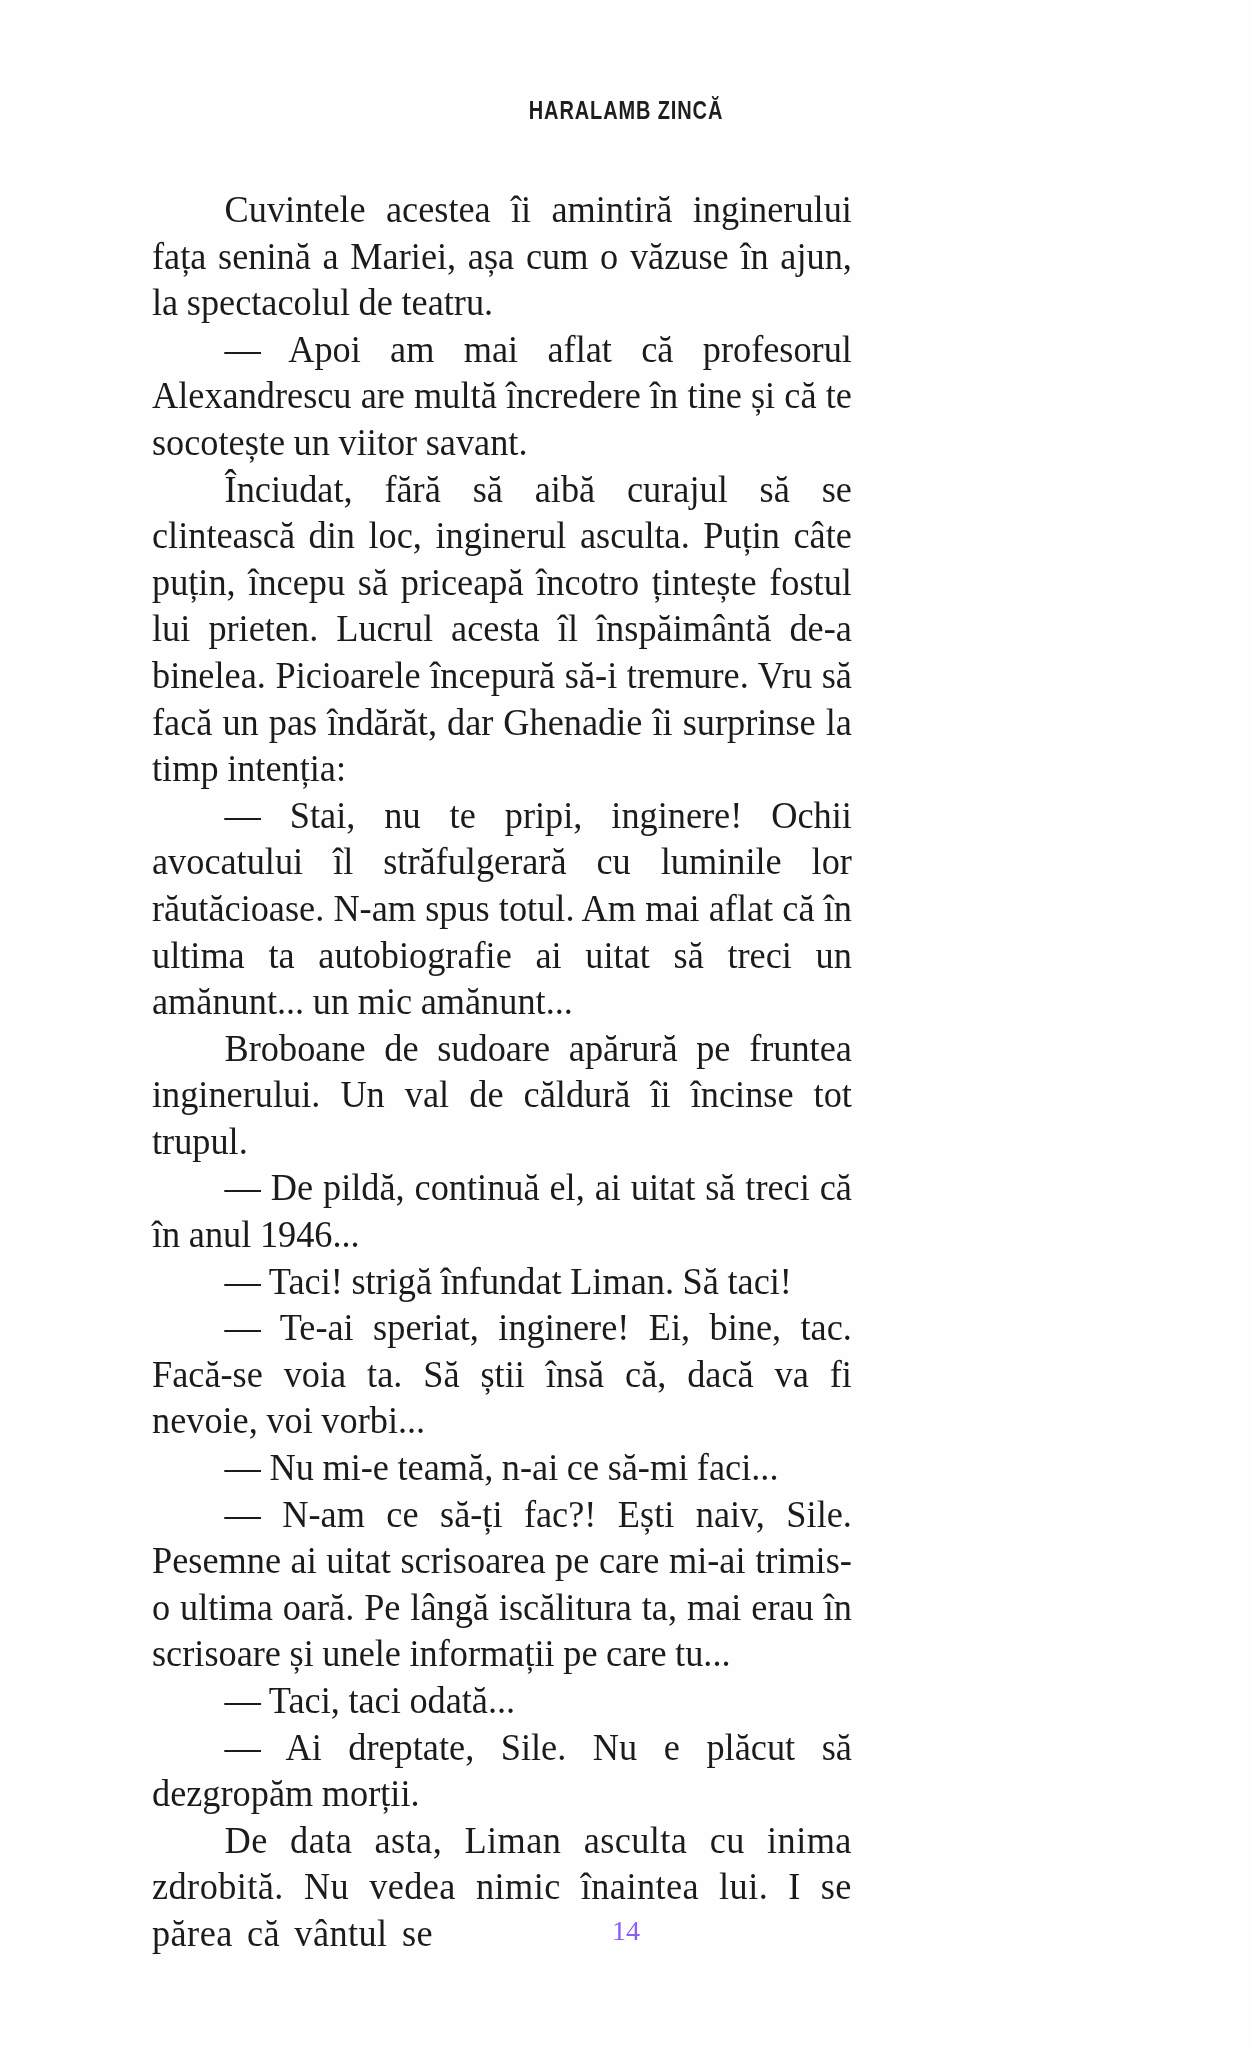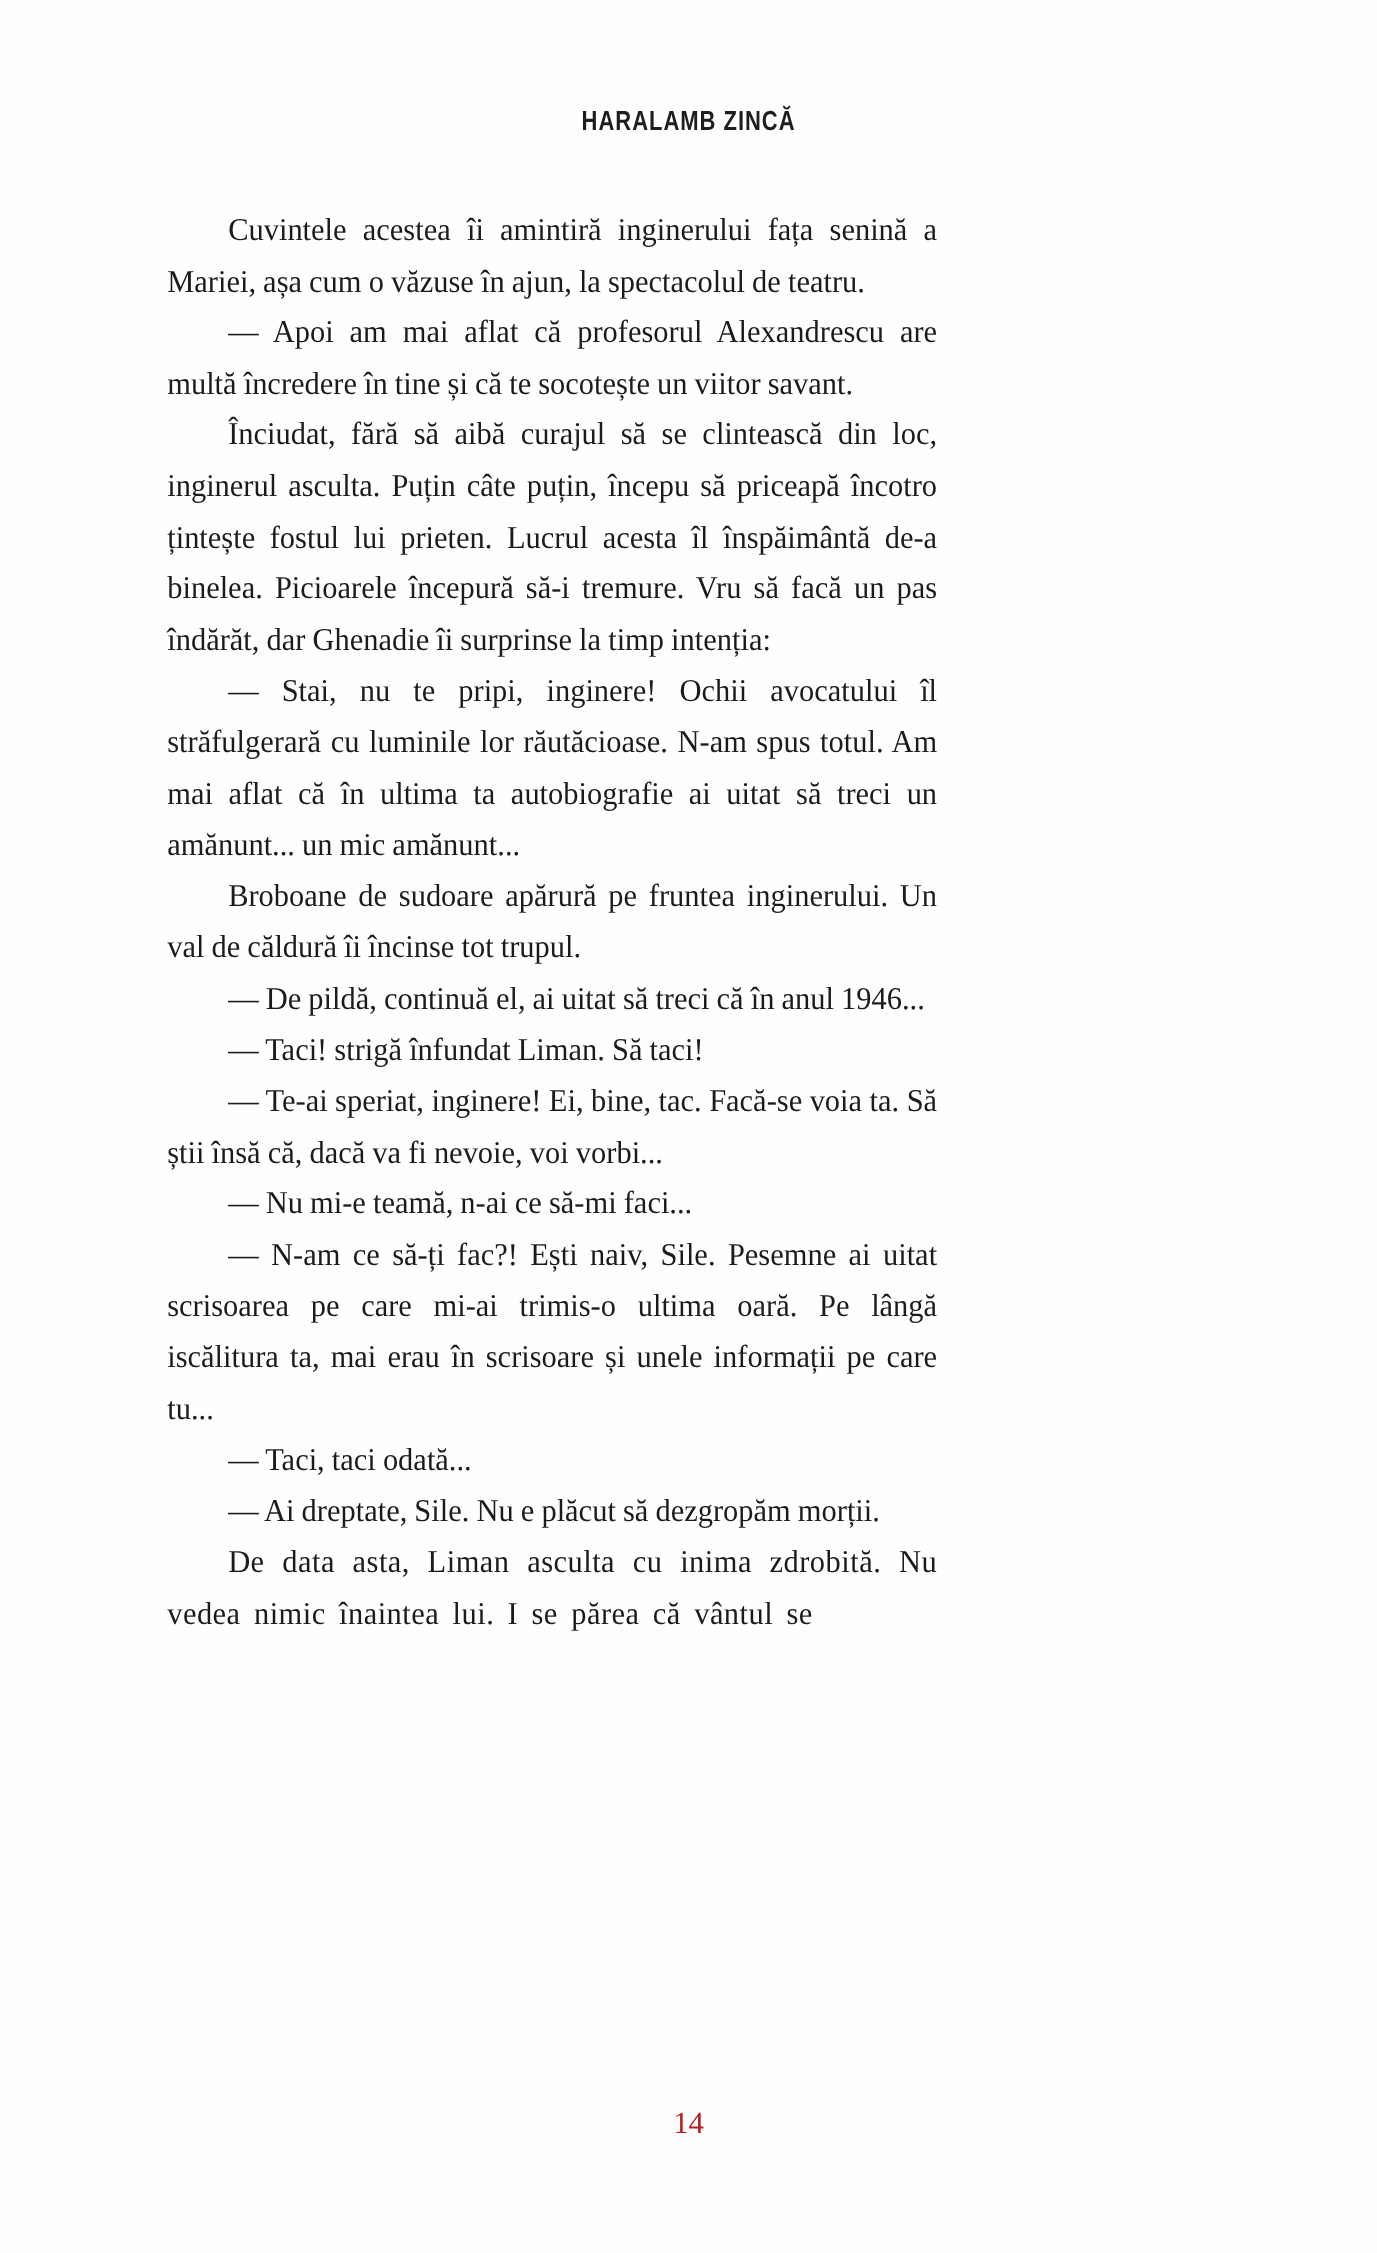--- a/index.html
+++ b/index.html
@@ -38,21 +38,21 @@
     transform: scaleX(0.80);
     transform-origin: center top;
   }
 
   
   .textblock {
     position: absolute;
     left: 152px;
     top: 186px;
     width: 700px;
-    font-size: 29px;
+    font-size: 38px;
     line-height: 46.6px;
     text-align: justify;
     text-justify: inter-word;
     color: #1b1b1b;
     -webkit-font-smoothing: antialiased;
   }
 
   
   .textblock p {
     margin: 0;
@@ -74,21 +74,21 @@
   }
 
   
   .folio {
     position: absolute;
     left: 0;
     right: 0;
     top: 1915px;
     text-align: center;
     font-size: 28px;
-    color: #b91c1c;
+    color: #8b5cf6;
   }
 
   
 </style>
 </head>
 <body>
 
 <div class="page">
 
   <div class="running-head">HARALAMB ZINCĂ</div>

